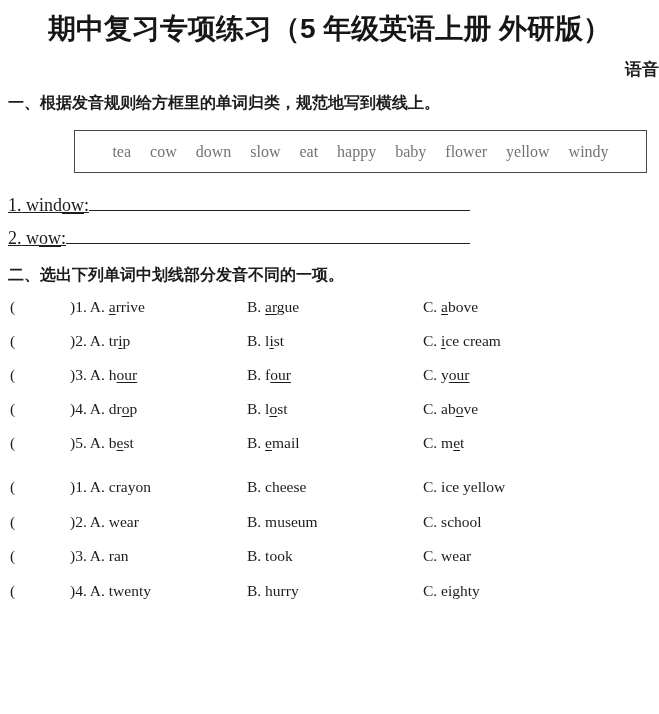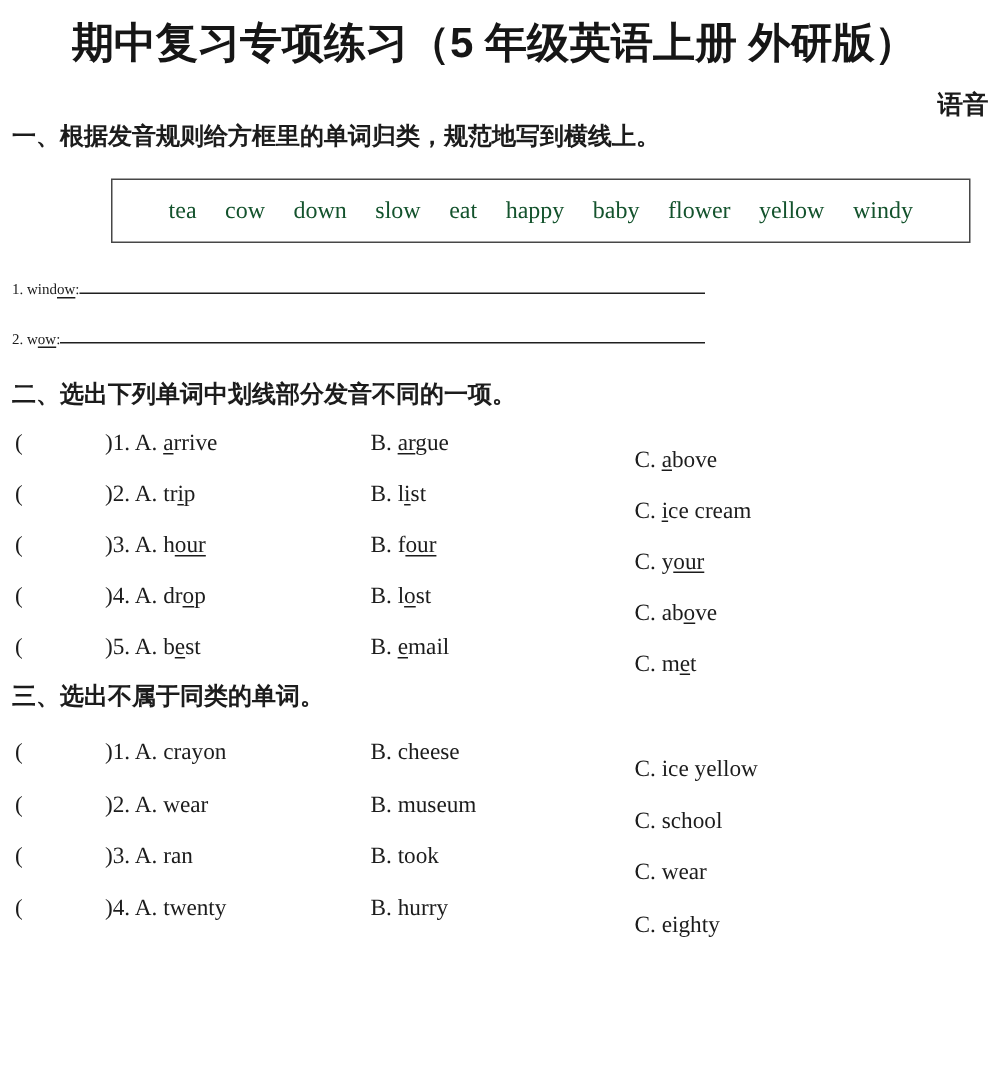--- a/index.html
+++ b/index.html
@@ -17,53 +17,53 @@
   .center-head{
     text-align:right;font-family:"Liberation Sans","DejaVu Sans",sans-serif;
     font-weight:bold;font-size:17px;line-height:22px;
   }
   .head-phonetics{margin-top:15px;}
   .head-vocab{margin-top:5px;}
   .part-heading{
     margin:0 0 0 8px;font-family:"Liberation Sans","DejaVu Sans",sans-serif;
     font-weight:bold;font-size:16px;line-height:21px;
   }
-  .ph1{}
+  .ph1{margin-top:11px;}
   .ph2{margin-top:10px;}
   .ph3{margin-top:5px;}
   .word-bank-box{
     box-sizing:border-box;
     margin:17px 0 0 74px;width:573px;height:43px;
     border:1.5px solid #474747;
     display:flex;align-items:center;justify-content:center;
   }
   .word-bank-words{
-    font-size:16px;word-spacing:15px;white-space:nowrap;color:#14532d;
+    font-size:16px;word-spacing:15px;white-space:nowrap;color:#737373;
   }
   #part1-items{margin-top:16px;}
   .fill-item{
     margin-left:8px;width:462px;height:32.5px;
     display:flex;align-items:baseline;
-    font-size:10px;line-height:32.5px;
+    font-size:18px;line-height:32.5px;text-decoration:underline;
   }
   .fill-item .q{white-space:pre;}
   .blank{
     flex:1;height:13px;border-bottom:1px solid #1f1f1f;margin-bottom:-2px;
   }
   .u{text-decoration:underline;text-underline-offset:2px;text-decoration-thickness:1px;}
   .rows{position:relative;}
   #part2-rows{margin-top:5px;height:170px;}
   #part3-rows{margin-top:10px;height:140px;}
   .opt-row{position:relative;height:34px;font-size:15.5px;}
   .p3 .opt-row{height:34.5px;}
   .opt-row > span{position:absolute;top:50%;transform:translateY(-50%);white-space:pre;}
   .c-bracket{left:10px;}
   .c-main{left:70px;}
   .c-optb{left:247px;}
-  .c-optc{left:423px;margin-top:11px;}
+  .c-optc{left:423px;}
 </style>
 </head>
 <body>
 
 <div class="doc">
   <h1 class="page-title">期中复习专项练习（5 年级英语上册 外研版）</h1>
 
   <div class="center-head head-phonetics">语音</div>
 
   <div class="part-heading ph1">一、根据发音规则给方框里的单词归类，规范地写到横线上。</div>
@@ -118,21 +118,20 @@
 
   <div class="opt-row">
     <span class="c-bracket">(</span>
     <span class="c-main"><span class="close">)5.</span> <span class="opt"><span class="label">A.</span> <span class="pre">b</span><span class="u">e</span><span class="post">st</span></span></span>
     <span class="c-optb opt"><span class="label">B.</span> <span class="pre"></span><span class="u">e</span><span class="post">mail</span></span>
     <span class="c-optc opt"><span class="label">C.</span> <span class="pre">m</span><span class="u">e</span><span class="post">t</span></span>
   </div>
 </div>
 
 
-  <div class="part-heading ph3">三、选出不属于同类的单词。</div>
   <div id="part3-rows" class="rows p3">
   <div class="opt-row">
     <span class="c-bracket">(</span>
     <span class="c-main"><span class="close">)1.</span> <span class="opt"><span class="label">A.</span> <span class="pre">crayon</span><span class="u"></span><span class="post"></span></span></span>
     <span class="c-optb opt"><span class="label">B.</span> <span class="pre">cheese</span><span class="u"></span><span class="post"></span></span>
     <span class="c-optc opt"><span class="label">C.</span> <span class="pre">ice yellow</span><span class="u"></span><span class="post"></span></span>
   </div>
 
   <div class="opt-row">
     <span class="c-bracket">(</span>

